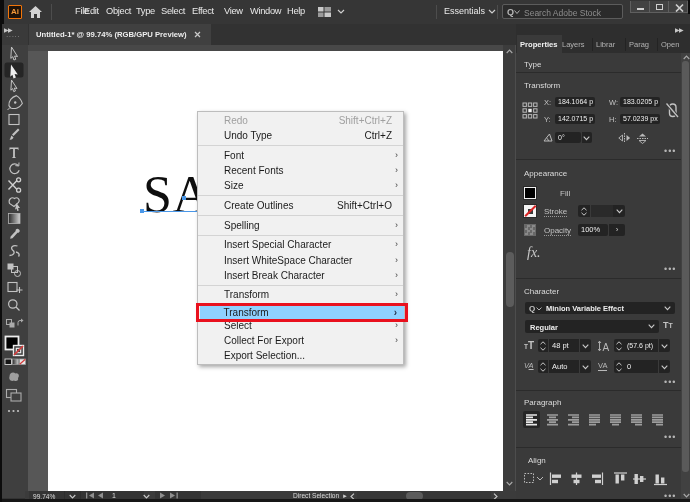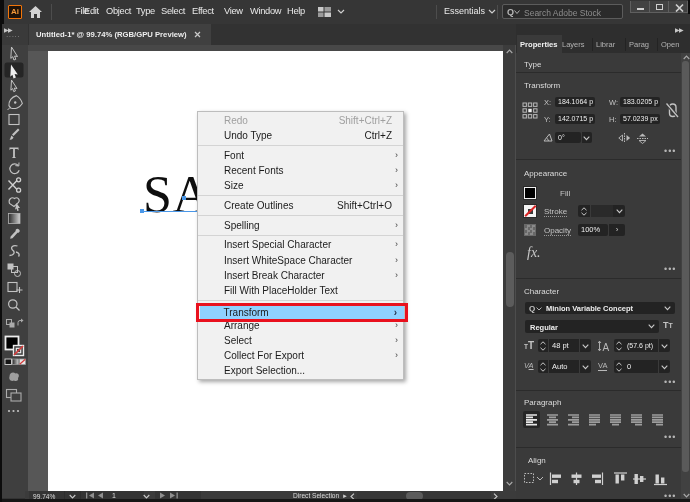--- a/index.html
+++ b/index.html
@@ -299,21 +299,21 @@
   <span class="abs" style="left:527px;top:245px;color:#c9c9c9;font-size:14px;font-style:italic;font-family:'Liberation Serif',serif;">fx.</span>
   <span class="dots3" style="left:664px;top:264px;">•••</span>
   <div class="div-line" style="top:278px;"></div>
 
   <span class="hdr" style="left:524px;top:287px;">Character</span>
   <div class="abs" style="left:525px;top:301.5px;width:150px;height:12.5px;background:#232323;border-radius:2px;"></div>
   <span class="abs" style="left:529px;top:304px;color:#c3c3c3;font-size:8px;font-weight:bold;">Q</span>
   <svg class="abs" style="left:536px;top:307px;" width="6" height="4" viewBox="0 0 6 4">
       <path d="M0.5 0.5 L3 3 L5.5 0.5" stroke="#b0b0b0" stroke-width="1" fill="none"></path>
     </svg>
-  <span class="abs" style="left:546px;top:304px;color:#ededed;font-size:7.5px;font-weight:bold;">Minion Variable Concept</span>
+  <span class="abs" style="left:546px;top:304px;color:#ededed;font-size:7.5px;font-weight:bold;">Minion Variable Effect</span>
   <svg class="abs" style="left:664px;top:305.5px;" width="7" height="5" viewBox="0 0 7 5">
       <path d="M0.7 0.7 L3.5 3.6 L6.3 0.7" stroke="#c9c9c9" stroke-width="1.1" fill="none"></path>
     </svg>
   <div class="abs" style="left:525px;top:320px;width:134px;height:12.5px;background:#232323;border-radius:2px;"></div>
   <span class="abs" style="left:530px;top:322.5px;color:#ededed;font-size:7.5px;font-weight:bold;">Regular</span>
   <svg class="abs" style="left:648px;top:324px;" width="7" height="5" viewBox="0 0 7 5">
       <path d="M0.7 0.7 L3.5 3.6 L6.3 0.7" stroke="#c9c9c9" stroke-width="1.1" fill="none"></path>
     </svg>
   <span class="abs" style="left:663px;top:320px;color:#c3c3c3;font-size:9px;font-weight:bold;">T<span style="font-size:7px;">T</span></span>
 
@@ -487,21 +487,20 @@
     <div class="mi">Recent Fonts<span class="ar">›</span></div>
     <div class="mi">Size<span class="ar">›</span></div>
     <div class="msep"></div>
     <div class="mi">Create Outlines<span class="sc">Shift+Ctrl+O</span></div>
     <div class="msep"></div>
     <div class="mi">Spelling<span class="ar">›</span></div>
     <div class="msep"></div>
     <div class="mi">Insert Special Character<span class="ar">›</span></div>
     <div class="mi">Insert WhiteSpace Character<span class="ar">›</span></div>
     <div class="mi">Insert Break Character<span class="ar">›</span></div>
-    <div class="mi">Fill With PlaceHolder Text</div>
     <div class="msep"></div>
     <div class="mi">Transform<span class="ar">›</span></div>
     <div class="mi">Arrange<span class="ar">›</span></div>
     <div class="mi">Select<span class="ar">›</span></div>
     <div class="mi">Collect For Export<span class="ar">›</span></div>
     <div class="mi">Export Selection...</div>
   </div>
   <div class="abs" style="left:199.5px;top:305.8px;width:204.5px;height:13.4px;background:#8fd1ff;color:#1b1b1b;font-size:10px;line-height:13.4px;padding-left:24px;box-sizing:border-box;">Transform<span style="position:absolute;right:7px;top:0;color:#25354d;font-size:10px;font-weight:bold;">›</span></div>
   <div class="abs" id="redbox"></div>
   <div class="abs" style="left:0;top:24px;width:1.5px;height:478px;background:#0c0c0c;"></div>

